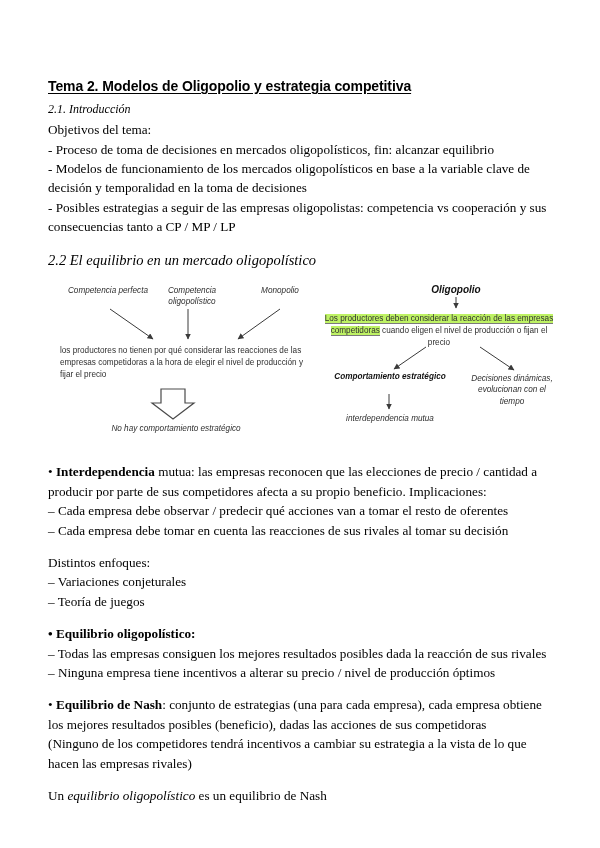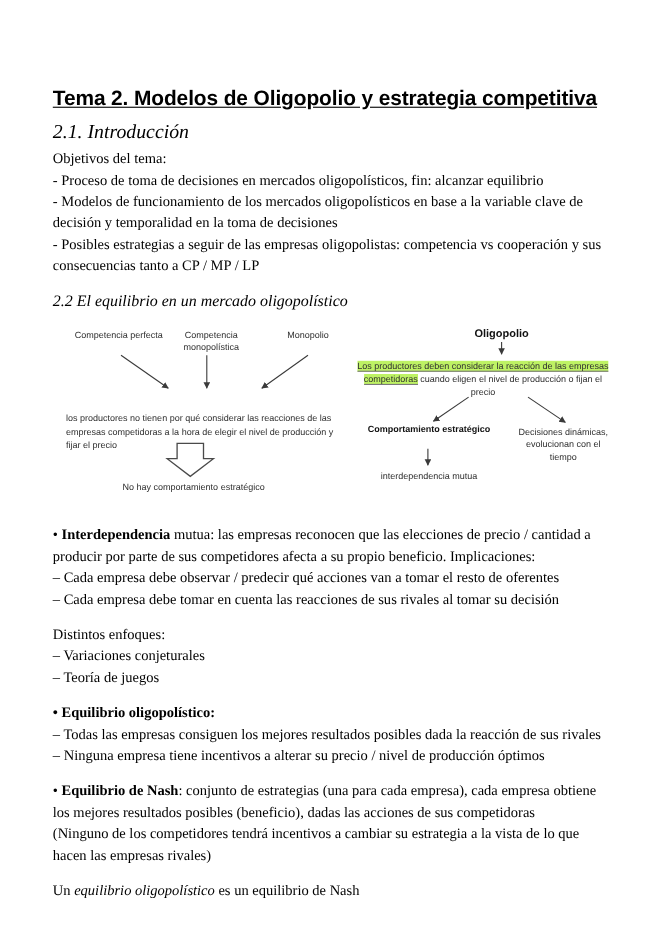--- a/index.html
+++ b/index.html
@@ -20,30 +20,30 @@
     position: absolute;
     left: 48px;
     top: 78px;
     width: 508px;
   }
 
   
   .doc-title {
     font-family: "Liberation Sans", "DejaVu Sans", sans-serif;
     font-weight: bold;
-    font-size: 19px;
+    font-size: 14px;
     letter-spacing: -0.1px;
     text-decoration: underline;
     text-underline-offset: 2px;
     margin: 0 0 6px 0;
     line-height: 1.25;
   }
   .sec-title {
     font-style: italic;
-    font-size: 18px;
+    font-size: 12px;
     margin: 0 0 3px 0;
     line-height: 1.3;
   }
   .sec-title-2 {
     font-style: italic;
     font-size: 14.5px;
     margin: 14px 0 8px 0;
     line-height: 1.3;
   }
 
@@ -66,20 +66,21 @@
     margin: 2px 0 4px 0;
     font-family: "Liberation Sans", "DejaVu Sans", sans-serif;
     color: #2b2b2b;
   }
   .diagram .dlabel {
     position: absolute;
     font-size: 8.2px;
     line-height: 1.35;
     text-align: center;
     color: #2f2f2f;
+    font-style: italic;
   }
   .diagram .dlabel.bold { font-weight: bold; color: #111; }
   .diagram .dpara {
     position: absolute;
     font-size: 8.2px;
     line-height: 1.42;
     color: #2f2f2f;
   }
   .diagram svg { position: absolute; left: 0; top: 0; overflow: visible; }
   .uline {
@@ -119,24 +120,24 @@
 
         <path d="M113,112 L137,112 L137,126 L146,126 L125,142 L104,126 L113,126 z" fill="#ffffff" stroke="#4a4a4a" stroke-width="1.2" stroke-linejoin="miter"></path>
 
         <line x1="408" y1="20" x2="408" y2="31" stroke="#3a3a3a" stroke-width="1" marker-end="url(#ah)"></line>
         <line x1="378" y1="70" x2="346" y2="92" stroke="#3a3a3a" stroke-width="1" marker-end="url(#ah)"></line>
         <line x1="432" y1="70" x2="466" y2="93" stroke="#3a3a3a" stroke-width="1" marker-end="url(#ah)"></line>
         <line x1="341" y1="117" x2="341" y2="132" stroke="#3a3a3a" stroke-width="1" marker-end="url(#ah)"></line>
       </svg>
 
       <div class="dlabel" style="left:18px; top:8px; width:84px;">Competencia perfecta</div>
-      <div class="dlabel" style="left:100px; top:8px; width:88px;">Competencia monopolística</div>
+      <div class="dlabel" style="left:100px; top:8px; width:88px;">Competencia oligopolístico</div>
       <div class="dlabel" style="left:196px; top:8px; width:72px;">Monopolio</div>
 
-      <div class="dpara" style="left:12px; top:84px; width:250px;">los productores no tienen por qué considerar las reacciones de las empresas competidoras a la hora de elegir el nivel de producción y fijar el precio</div>
+      <div class="dpara" style="left:12px; top:68px; width:250px;">los productores no tienen por qué considerar las reacciones de las empresas competidoras a la hora de elegir el nivel de producción y fijar el precio</div>
 
       <div class="dlabel" style="left:48px; top:146px; width:160px;">No hay comportamiento estratégico</div>
 
       <div class="dlabel bold" style="left:366px; top:6px; width:84px; font-size:10px;">Oligopolio</div>
 
       <div class="dpara" style="left:274px; top:36px; width:234px; text-align:center;">
         <span class="uline">Los productores deben considerar la reacción de las empresas competidoras</span><span> cuando eligen el nivel de producción o fijan el precio</span>
       </div>
 
       <div class="dlabel bold" style="left:284px; top:94px; width:116px;">Comportamiento estratégico</div>

